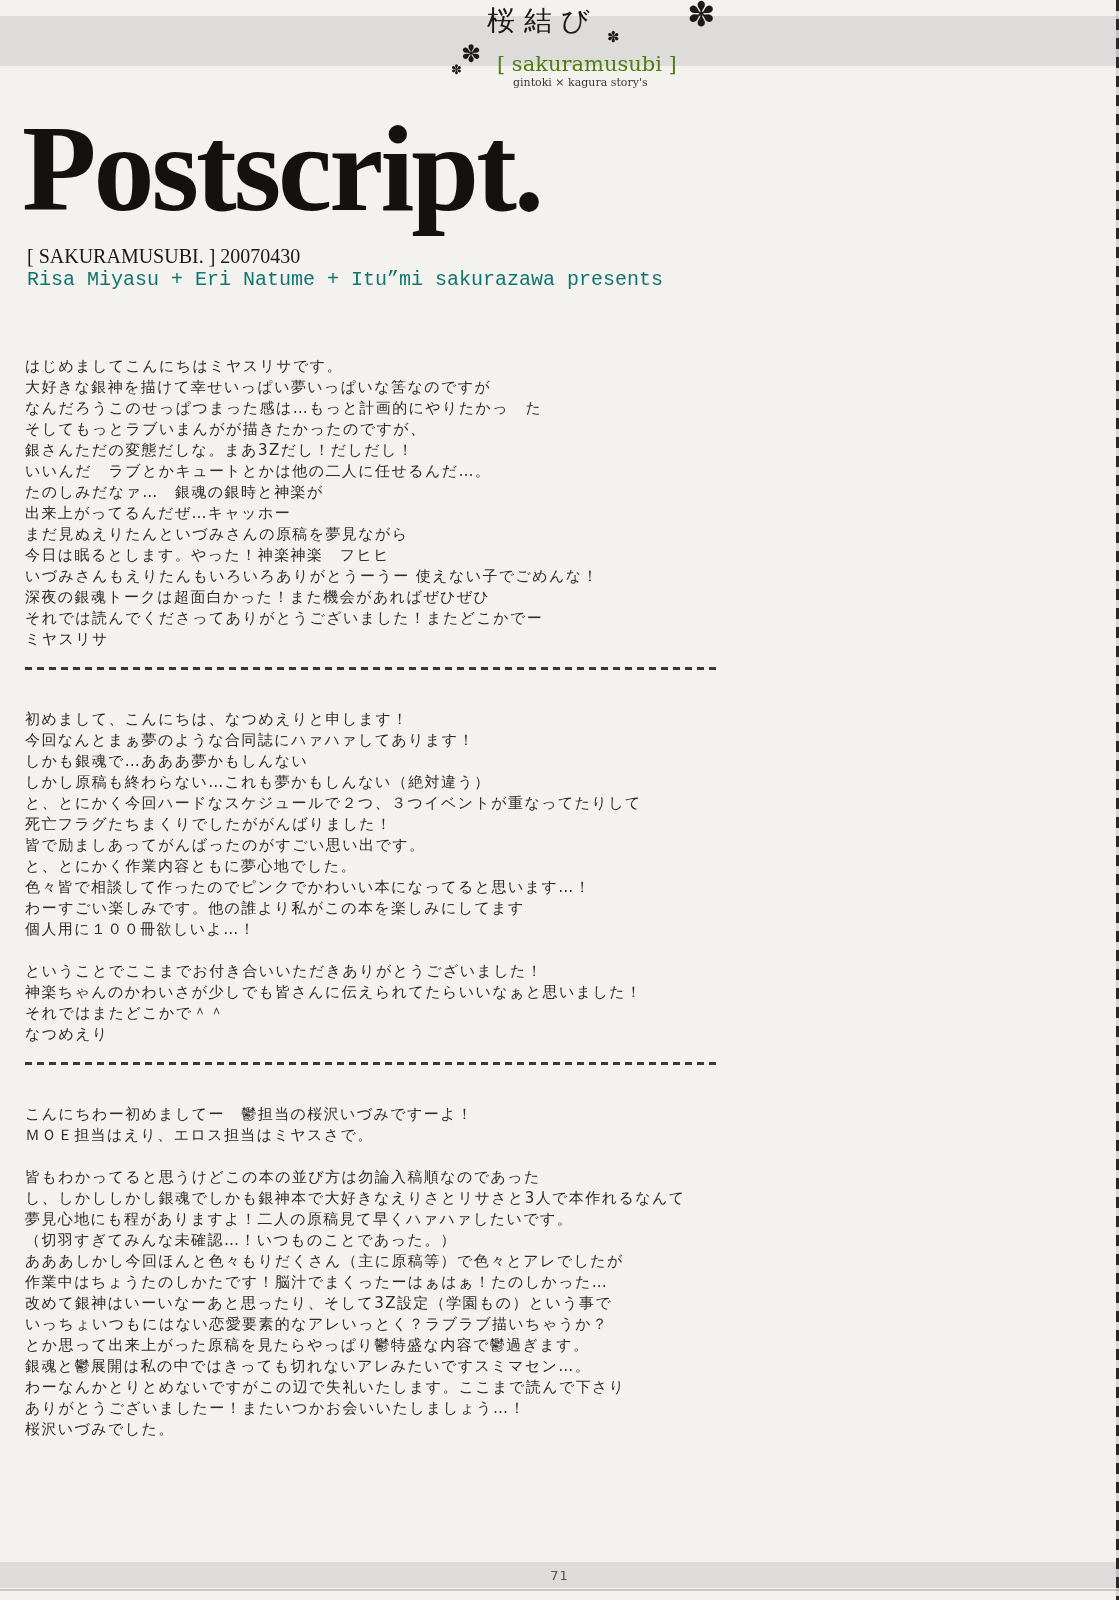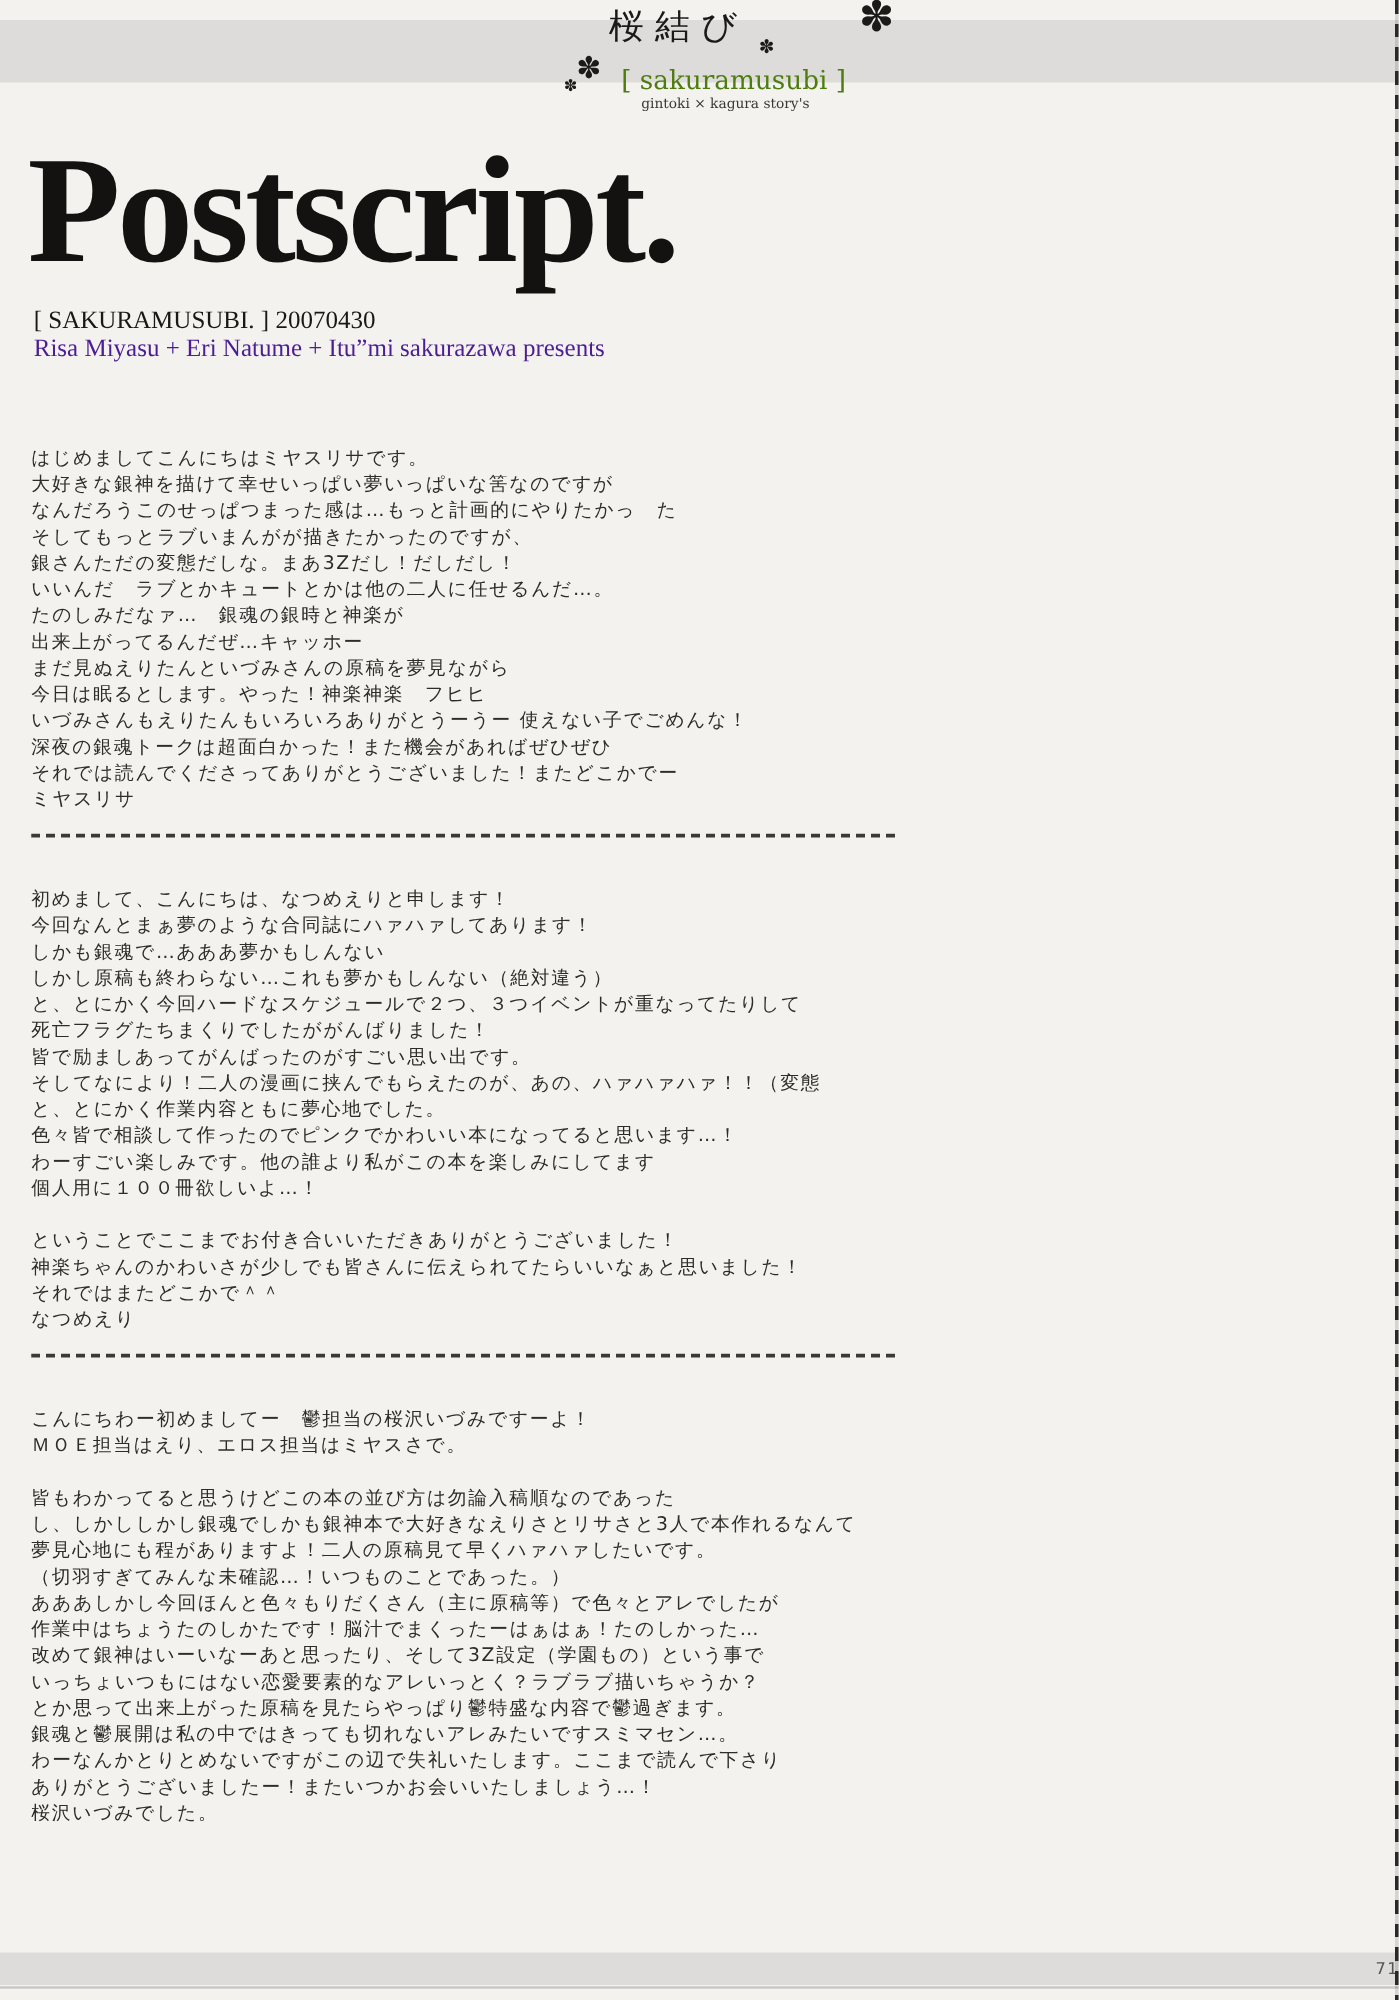--- a/index.html
+++ b/index.html
@@ -4,21 +4,21 @@
 <style>
   html,body{margin:0;padding:0;}
   body{
     width:1119px;height:1600px;position:relative;overflow:hidden;
     background:#f3f2ef;
     font-family:"DejaVu Sans","Liberation Sans",sans-serif;
     color:#2e2c2a;
   }
   .band{position:absolute;left:0;width:100%;background:#dddcda;}
   .band-top{top:16px;height:50px;}
-  .band-bottom{top:1562px;height:26px;display:flex;align-items:center;justify-content:flex-end;}
+  .band-bottom{top:1562px;height:26px;display:flex;align-items:center;justify-content:center;}
   .page-number{font-size:13px;color:#55514e;letter-spacing:1px;}
   .bottom-hairline{position:absolute;left:0;top:1589px;width:100%;height:2px;background:#c9c8c6;}
   .scan-edge{
     position:absolute;right:0;top:0;width:3px;height:1600px;
     background:repeating-linear-gradient(180deg,#2b2927 0 11px,rgba(43,41,39,.15) 11px 19px);
   }
 
   
   .logo{position:absolute;left:455px;top:0;width:300px;}
   .logo-title{
@@ -48,22 +48,22 @@
     font-family:"Liberation Serif","DejaVu Serif",serif;
     font-size:122px;font-weight:700;letter-spacing:-3px;color:#141210;line-height:1;
   }
   .subtitle1{
     position:absolute;left:27px;top:245px;
     font-family:"Liberation Serif","DejaVu Serif",serif;
     font-size:20px;color:#1a1816;white-space:nowrap;
   }
   .subtitle2{
     position:absolute;left:27px;top:268px;
-    font-family:Liberation Serif, serif;
-    font-size:20px;color:#4c1d95;white-space:nowrap;
+    font-family:Liberation Mono, monospace;
+    font-size:20px;color:#0f766e;white-space:nowrap;
   }
 
   
   .content{position:absolute;left:25px;top:356px;width:1040px;}
   .text-line{
     font-size:15px;line-height:21px;letter-spacing:1.4px;
     color:#2e2c2a;white-space:nowrap;
   }
   .signature{
     font-size:15px;line-height:21px;letter-spacing:1.4px;color:#2e2c2a;
@@ -115,21 +115,20 @@
   <div class="separator"></div>
   <div class="section">
     <div>
         <div class="text-line">初めまして、こんにちは、なつめえりと申します！</div>
         <div class="text-line">今回なんとまぁ夢のような合同誌にハァハァしてあります！</div>
         <div class="text-line">しかも銀魂で…あああ夢かもしんない</div>
         <div class="text-line">しかし原稿も終わらない…これも夢かもしんない（絶対違う）</div>
         <div class="text-line">と、とにかく今回ハードなスケジュールで２つ、３つイベントが重なってたりして</div>
         <div class="text-line">死亡フラグたちまくりでしたががんばりました！</div>
         <div class="text-line">皆で励ましあってがんばったのがすごい思い出です。</div>
-        <div class="text-line">そしてなにより！二人の漫画に挟んでもらえたのが、あの、ハァハァハァ！！（変態</div>
         <div class="text-line">と、とにかく作業内容ともに夢心地でした。</div>
         <div class="text-line">色々皆で相談して作ったのでピンクでかわいい本になってると思います…！</div>
         <div class="text-line">わーすごい楽しみです。他の誰より私がこの本を楽しみにしてます</div>
         <div class="text-line">個人用に１００冊欲しいよ…！</div>
         <div class="text-line">&nbsp;</div>
         <div class="text-line">ということでここまでお付き合いいただきありがとうございました！</div>
         <div class="text-line">神楽ちゃんのかわいさが少しでも皆さんに伝えられてたらいいなぁと思いました！</div>
         <div class="text-line">それではまたどこかで＾＾</div>
       </div>
     <div class="signature">なつめえり</div>

